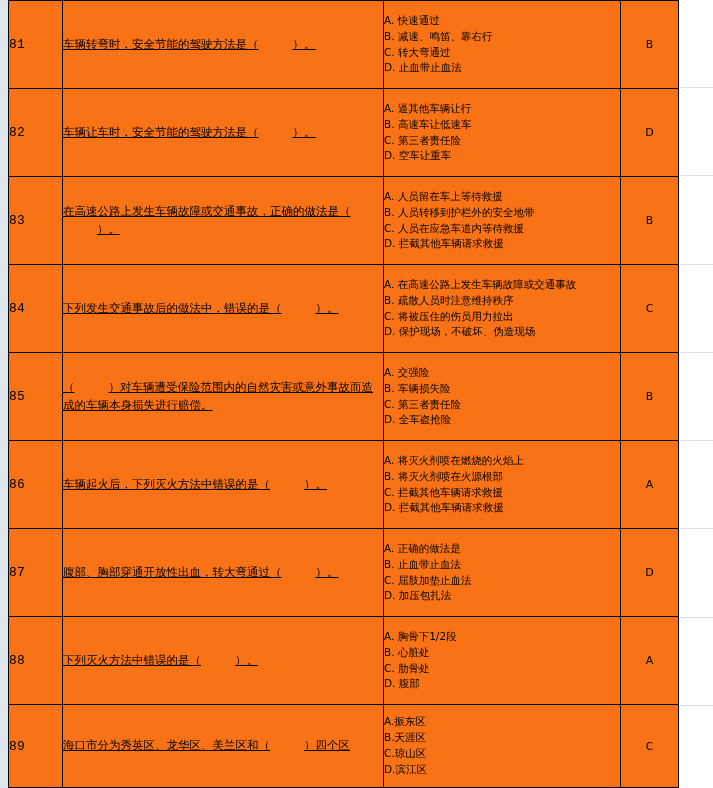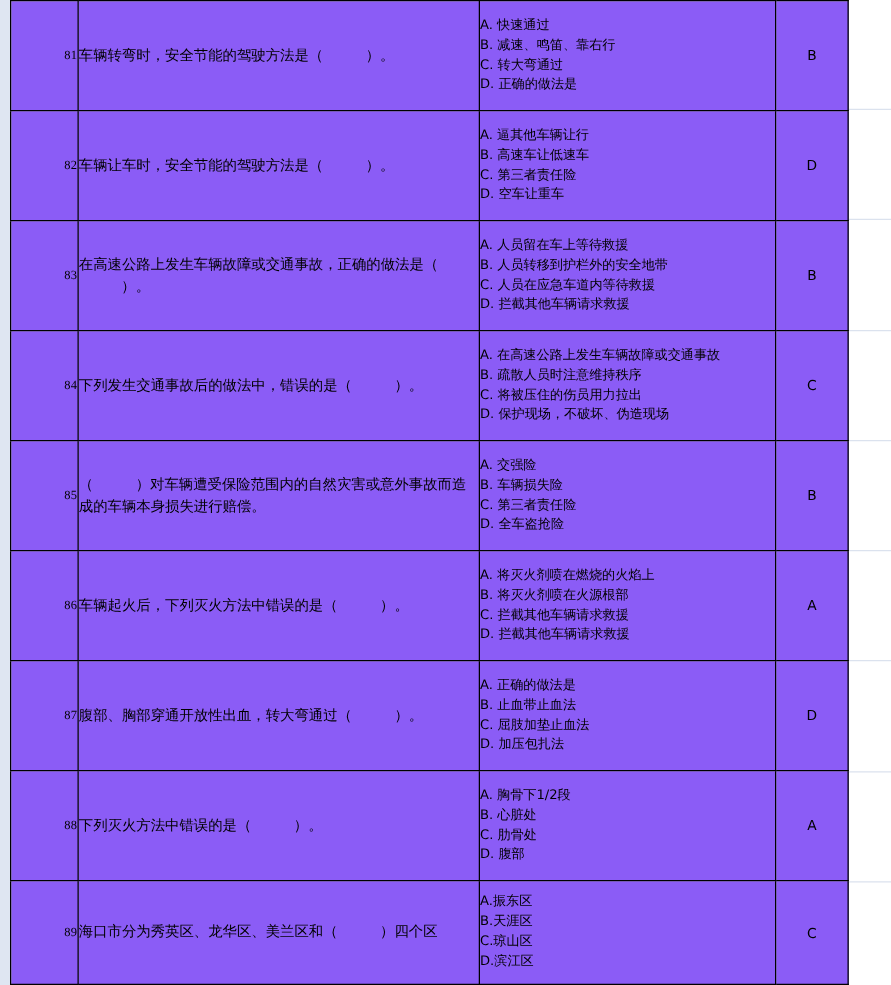--- a/index.html
+++ b/index.html
@@ -51,40 +51,41 @@
     left: 8px;
     top: 0;
     width: 671px;
     border-collapse: collapse;
     table-layout: fixed;
   }
   table.quiz td {
     border: 1px solid #000000;
     vertical-align: middle;
     padding: 0;
-    background: #8b5cf6;
+    background: #f97316;
   }
   col.c-num    { width: 54px; }
   col.c-q      { width: 321px; }
   col.c-opts   { width: 237px; }
   col.c-ans    { width: 58px; }
 
   .cell-num {
-    text-align: right;
-    font-size: 10px;
-    color: #000;
-    font-family: Liberation Serif, serif;
+    text-align: left;
+    font-size: 13px;
+    color: #000;
+    font-family: Liberation Mono, monospace;
     letter-spacing: .3px;
   }
   .cell-q {
     padding: 4px 7px 4px 9px;
     font-size: 11.5px;
     line-height: 1.55;
     color: #000;
     text-align: left;
+    text-decoration: underline;
   }
   .cell-opts {
     padding: 5px 6px 5px 7px;
     font-size: 10.5px;
     line-height: 1.52;
     color: #000;
     vertical-align: middle;
     text-align: left;
   }
   .cell-opts .opt { white-space: nowrap; }
@@ -121,21 +122,21 @@
         <col class="c-ans">
     </colgroup>
     <tbody id="rows-body">
         <tr style="height: 88px;">
           <td class="cell-num">81</td>
           <td class="cell-q"><span>车辆转弯时，安全节能的驾驶方法是（</span><span class="blank-gap"></span><span>）。</span></td>
           <td class="cell-opts">
             <div class="opt">A. 快速通过</div>
             <div class="opt">B. 减速、鸣笛、靠右行</div>
             <div class="opt">C. 转大弯通过</div>
-            <div class="opt">D. 正确的做法是</div>
+            <div class="opt">D. 止血带止血法</div>
           </td>
           <td class="cell-ans">B</td>
         </tr>
         <tr style="height: 88px;">
           <td class="cell-num">82</td>
           <td class="cell-q"><span>车辆让车时，安全节能的驾驶方法是（</span><span class="blank-gap"></span><span>）。</span></td>
           <td class="cell-opts">
             <div class="opt">A. 逼其他车辆让行</div>
             <div class="opt">B. 高速车让低速车</div>
             <div class="opt">C. 第三者责任险</div>

